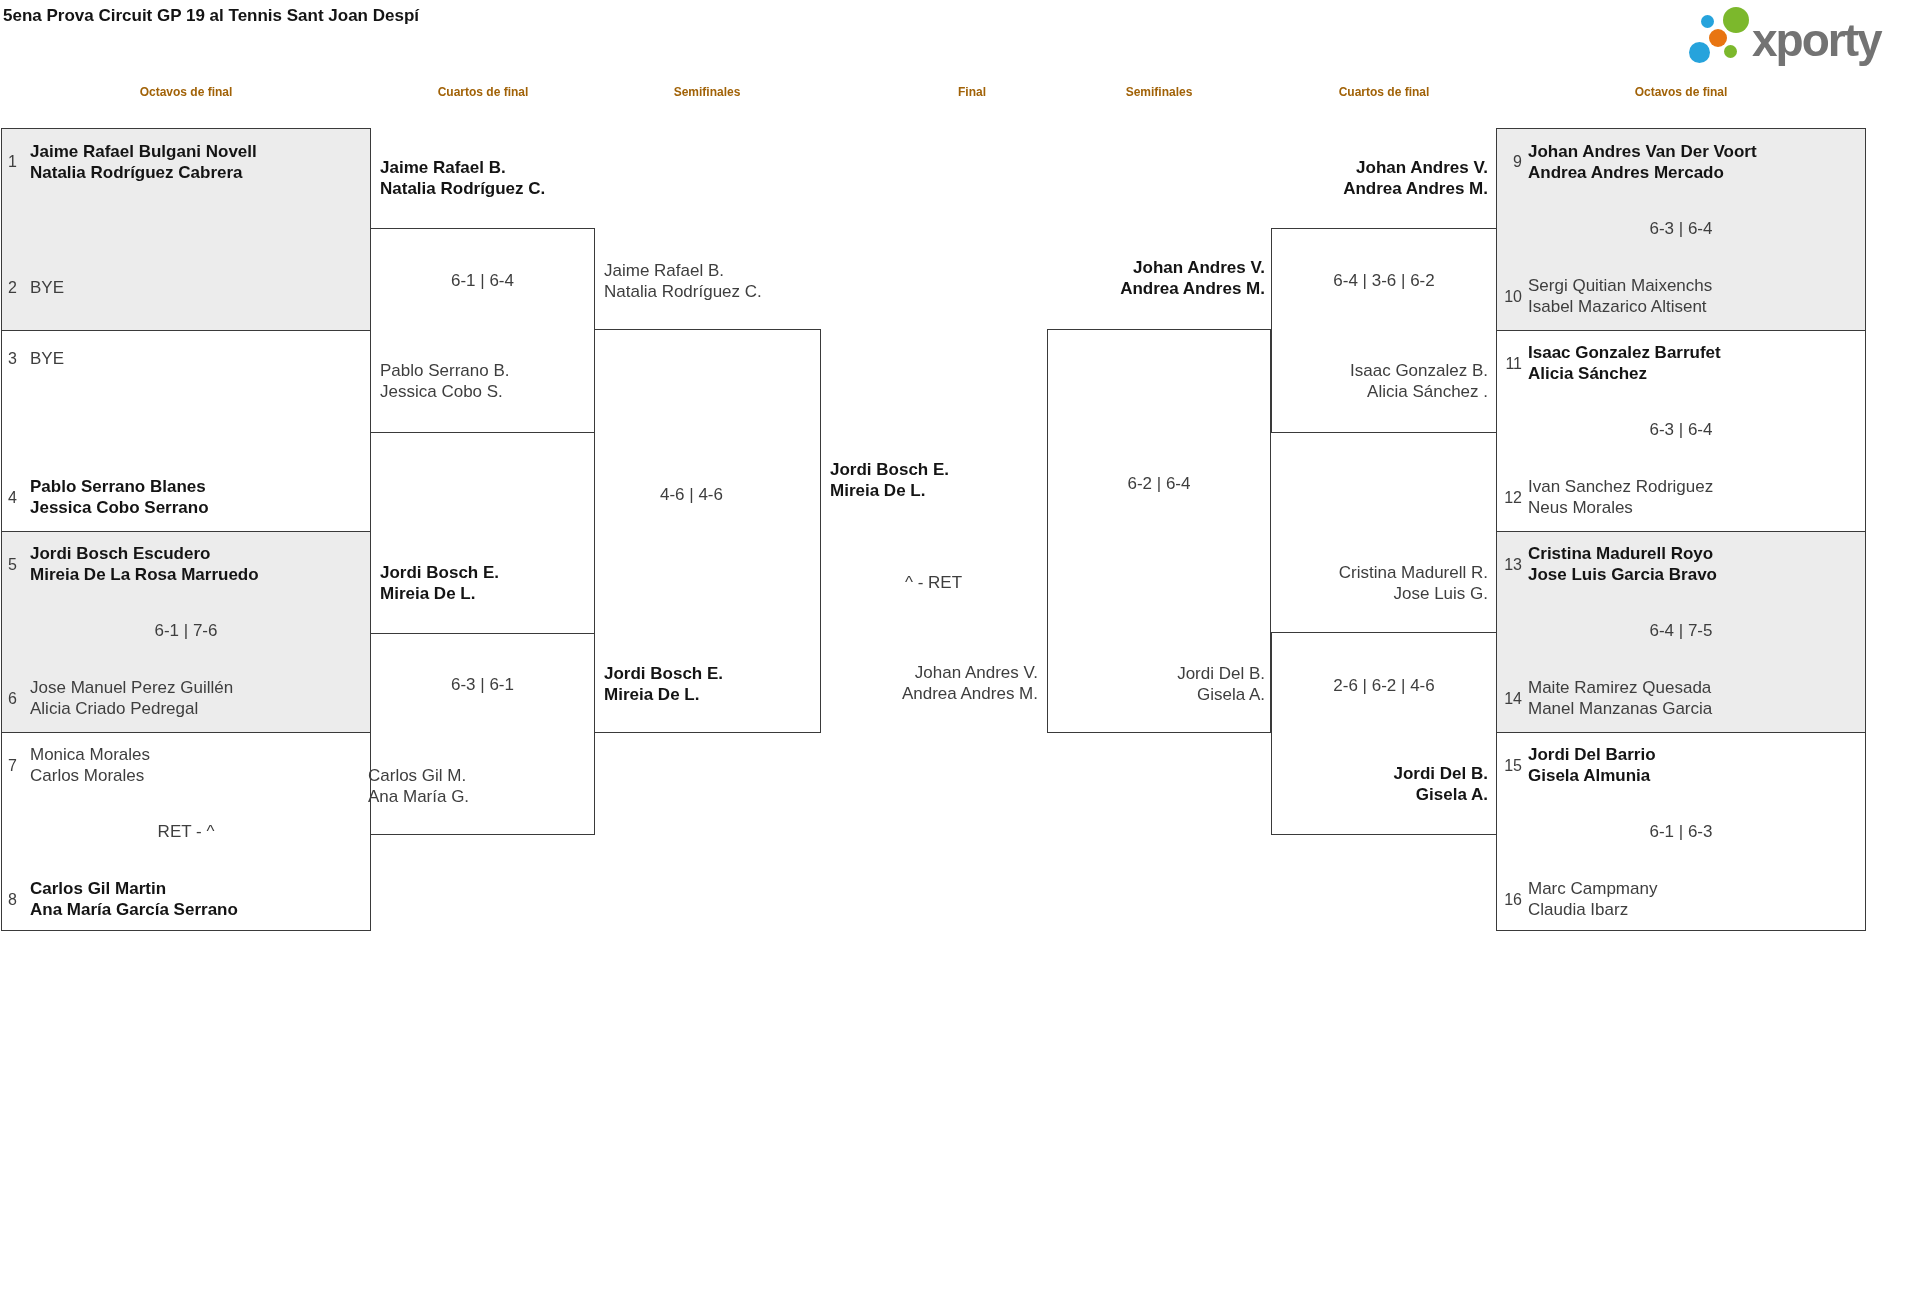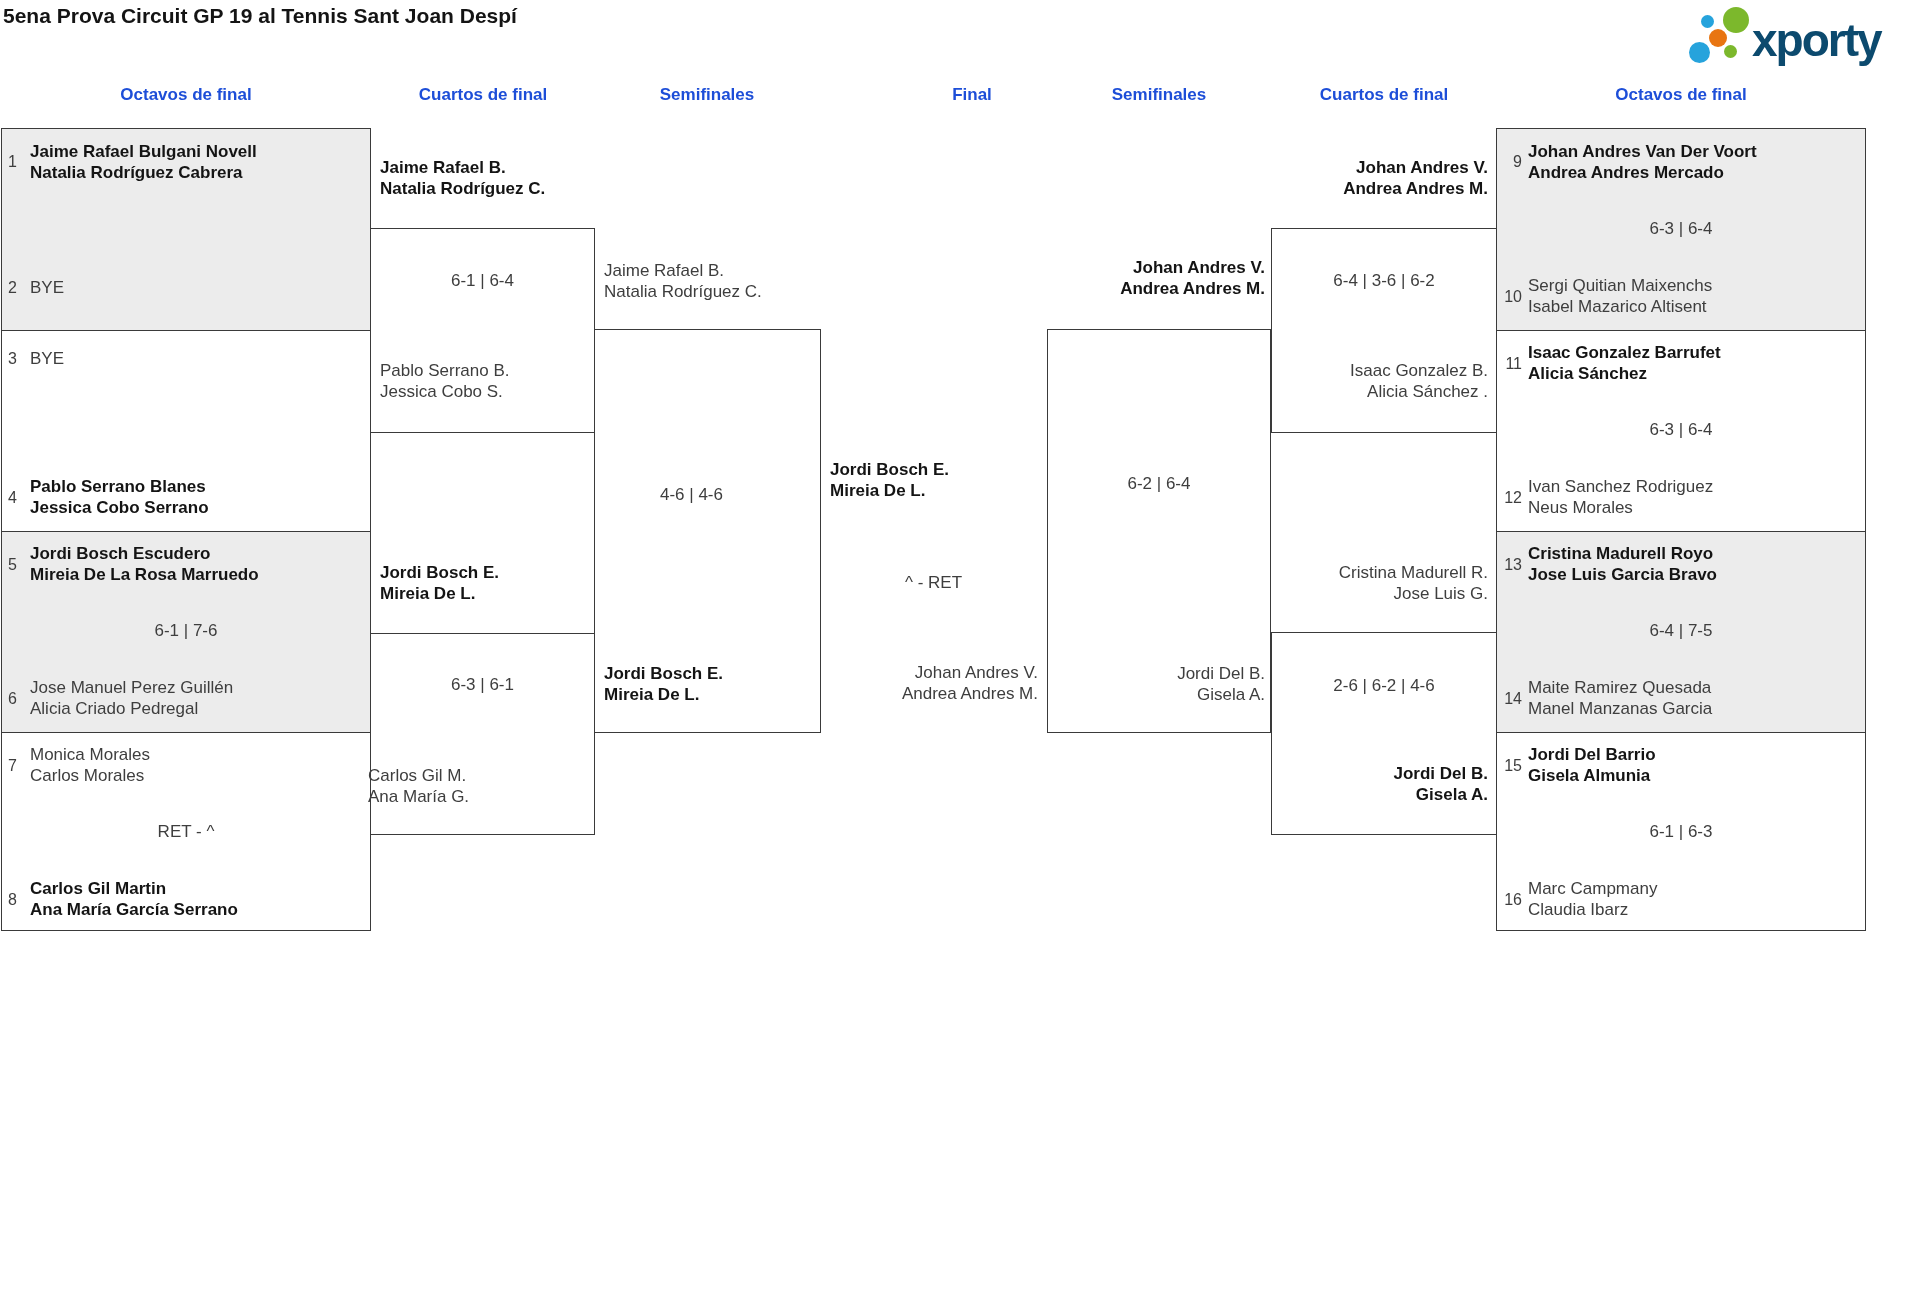--- a/index.html
+++ b/index.html
@@ -1,33 +1,33 @@
 <!DOCTYPE html>
 <html><head>
 <meta charset="utf-8">
 <style>
   html,body{margin:0;padding:0;}
   body{
     position:relative;width:1920px;height:1298px;background:#ffffff;overflow:hidden;
     font-family:"Liberation Sans", sans-serif;
   }
   .abs{position:absolute;}
-  .title{font-size:21px;font-weight:bold;color:#141414;line-height:29px;white-space:nowrap;}
-  .hdr{position:absolute;top:85px;width:200px;text-align:center;font-size:17px;font-weight:bold;color:#1d4ed8;white-space:nowrap;}
+  .title{font-size:17px;font-weight:bold;color:#141414;line-height:29px;white-space:nowrap;}
+  .hdr{position:absolute;top:85px;width:200px;text-align:center;font-size:12px;font-weight:bold;color:#a16207;white-space:nowrap;}
   .box{position:absolute;border:1.5px solid #3a3a3a;background:#ffffff;box-sizing:border-box;}
   .octrow{position:absolute;left:0;right:0;box-sizing:border-box;}
   .sep{border-top:1.5px solid #3a3a3a;}
   .gray{background:#ececec;}
   .name{font-size:17px;line-height:21px;color:#3e3e3e;white-space:nowrap;}
   .bold{font-weight:bold;color:#141414;}
   .right{text-align:right;}
   .score{position:absolute;font-size:17px;line-height:21px;color:#3e3e3e;text-align:center;white-space:nowrap;}
   .seed{position:absolute;font-size:16px;line-height:21px;color:#3e3e3e;text-align:right;white-space:nowrap;}
   .dot{position:absolute;border-radius:50%;}
-  .wordmark{position:absolute;left:1752px;top:17px;font-size:46px;font-weight:bold;letter-spacing:-2px;color:#0c4a6e;line-height:46px;}
+  .wordmark{position:absolute;left:1752px;top:17px;font-size:46px;font-weight:bold;letter-spacing:-2px;color:#737373;line-height:46px;}
 </style>
 </head>
 <body>
 
 <div class="abs title" style="left:3px;top:1px;">
   <div>5ena Prova Circuit GP 19 al Tennis Sant Joan Despí</div>
 </div>
 
 <div>
   <span class="dot" style="left:1701px;top:15px;width:13px;height:13px;background:#26a3dc;"></span>

